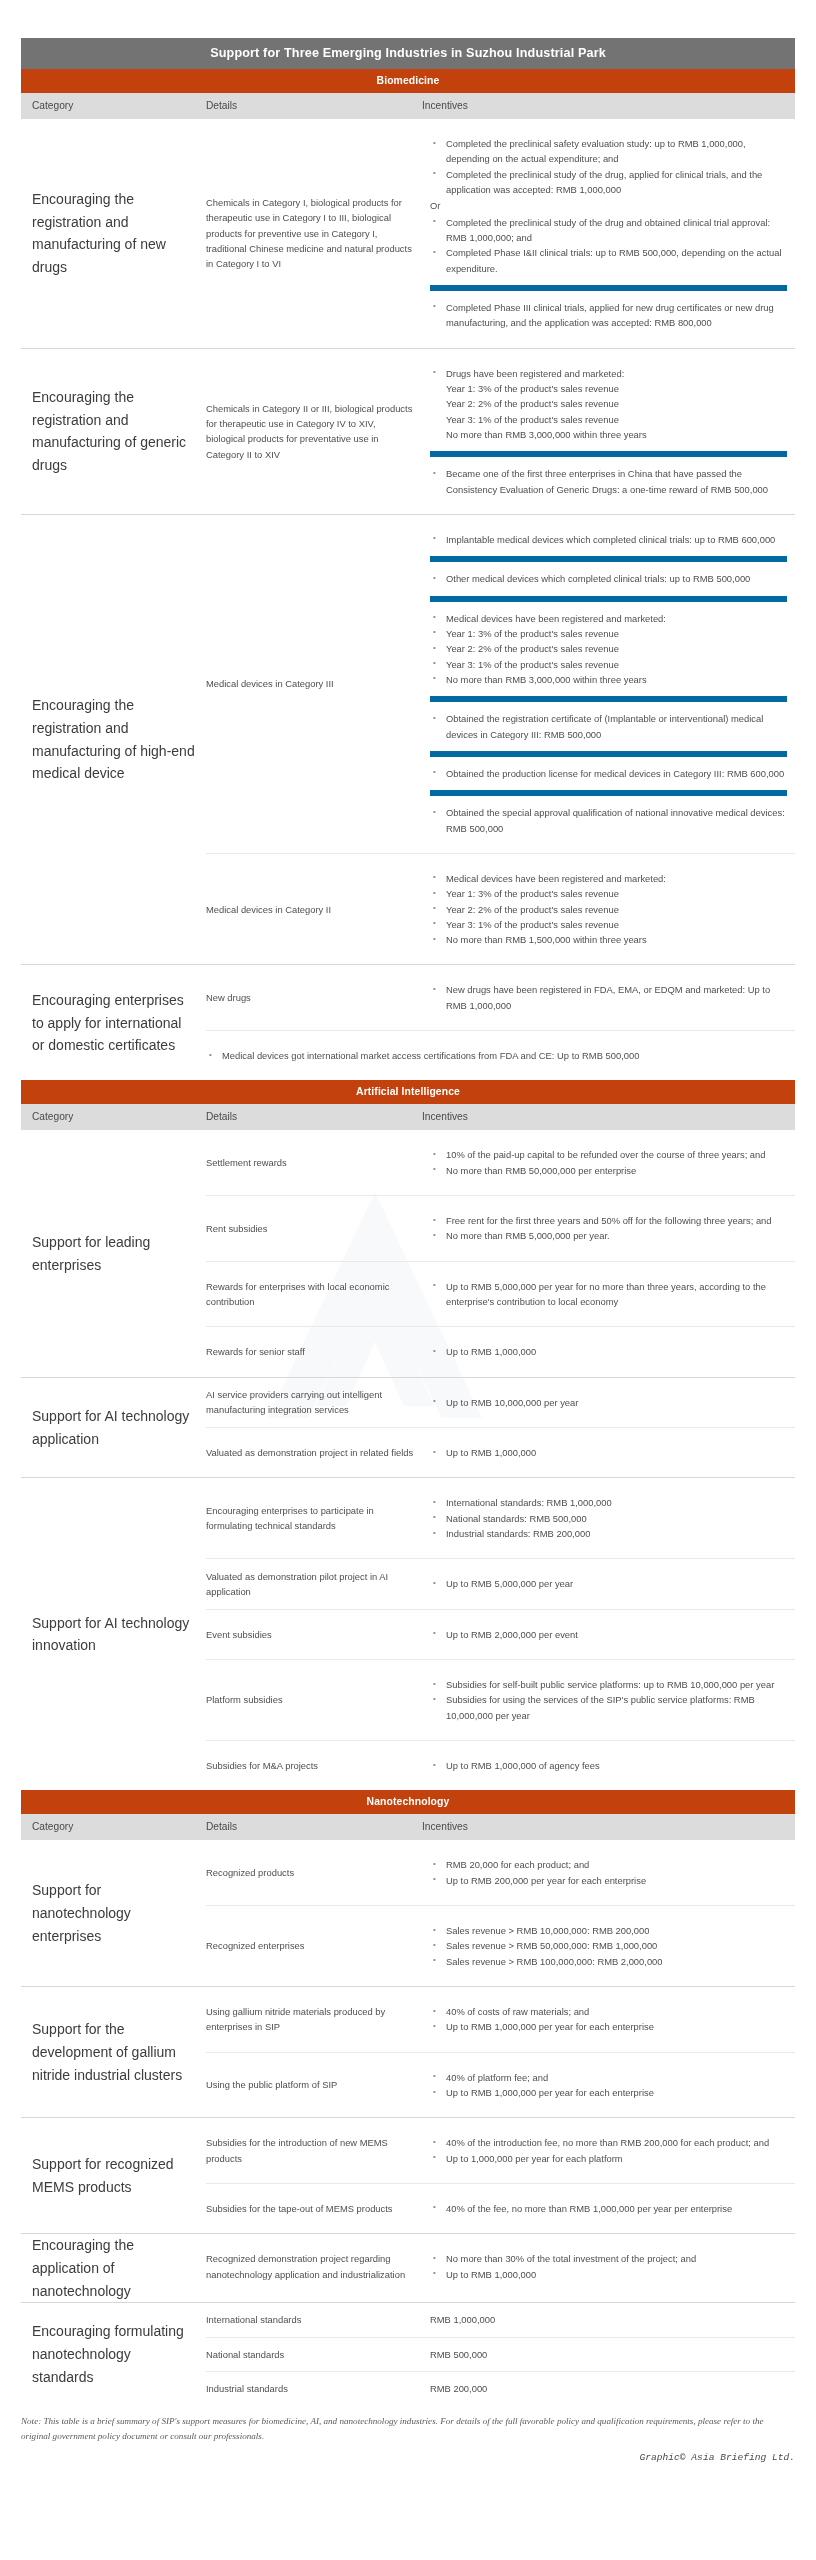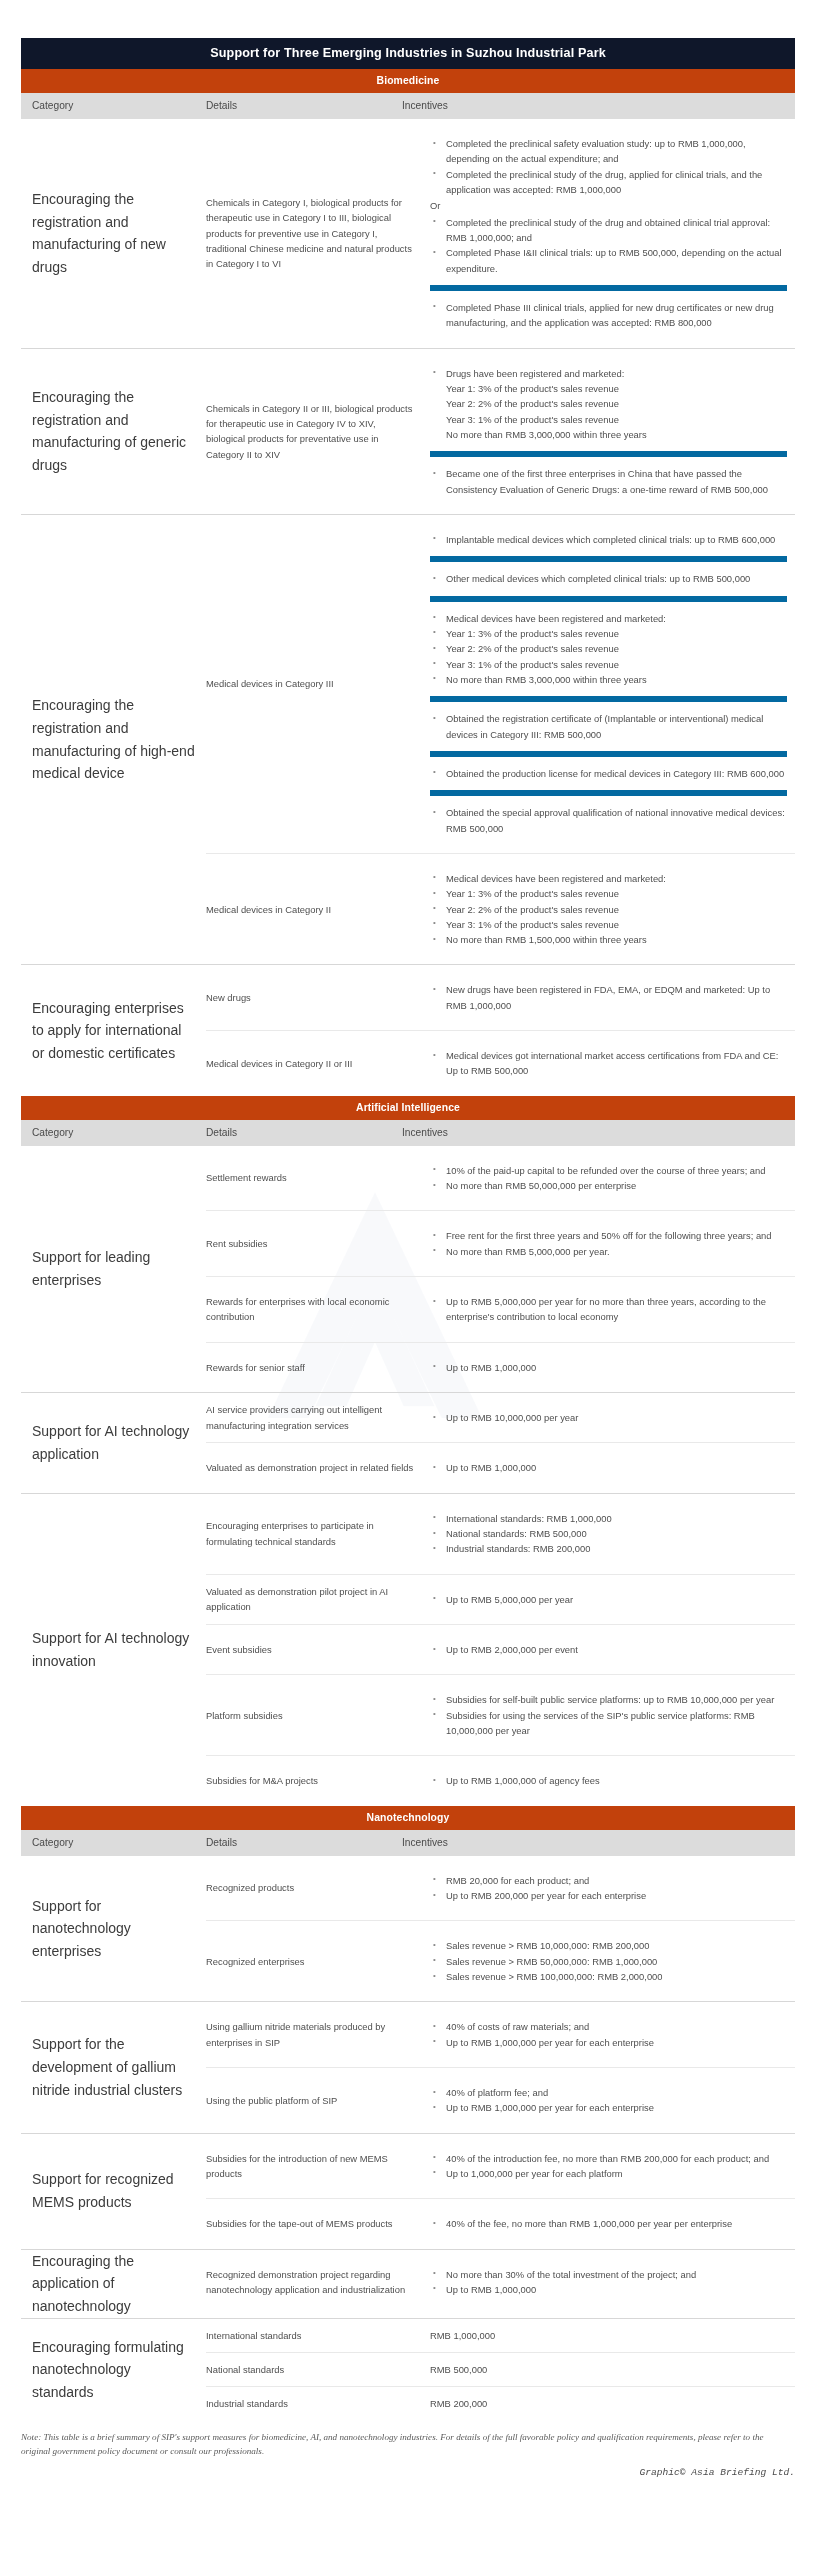--- a/index.html
+++ b/index.html
@@ -13,21 +13,21 @@
 
   .page {
     position: absolute;
     left: 21px;
     top: 38px;
     width: 774px;
   }
 
   
   .title-bar {
-    background: #0f172a;
+    background: #737373;
     color: #ffffff;
     font-size: 12.6px;
     font-weight: bold;
     text-align: center;
     letter-spacing: .15px;
     padding: 8px 6px 9px 6px;
   }
 
   
   .section-band {
@@ -42,21 +42,21 @@
 
   
   .col-head {
     background: #dcdcdc;
     display: flex;
     font-size: 10.2px;
     color: #4a4a4a;
     padding: 7px 8px 8px 0;
   }
   .col-head .c1 { width: 185px; padding-left: 11px; }
-  .col-head .c2 { width: 196px; }
+  .col-head .c2 { width: 216px; }
   .col-head .c3 { flex: 1; }
 
   
   .grp {
     display: flex;
     border-top: 1px solid #d7d7d7;
   }
   .grp.first { border-top: none; }
   .cat {
     width: 185px;
@@ -294,21 +294,20 @@
             <div class="det">New drugs</div>
             <div class="inc">
               <div class="inc-block first last">
                 <ul class="bl">
                   <li>New drugs have been registered in FDA, EMA, or EDQM and marketed: Up to RMB 1,000,000</li>
                 </ul>
               </div>
             </div>
           </div>
           <div class="dtl-row">
-            <div class="det">Medical devices in Category II or III</div>
             <div class="inc">
               <div class="inc-block first last">
                 <ul class="bl">
                   <li>Medical devices got international market access certifications from FDA and CE: Up to RMB 500,000</li>
                 </ul>
               </div>
             </div>
           </div>
         </div>
       </div>

